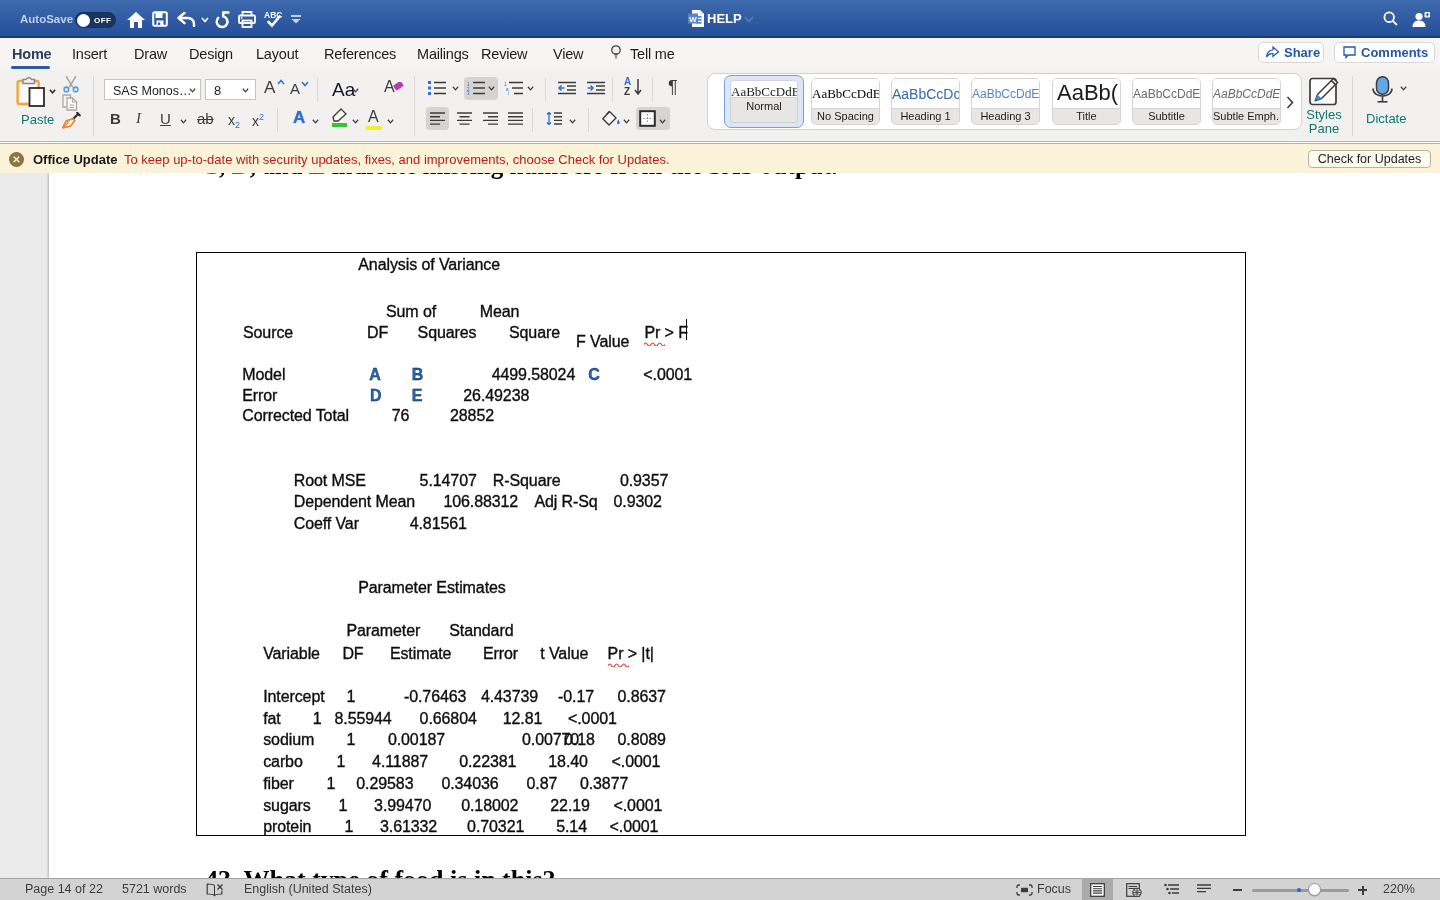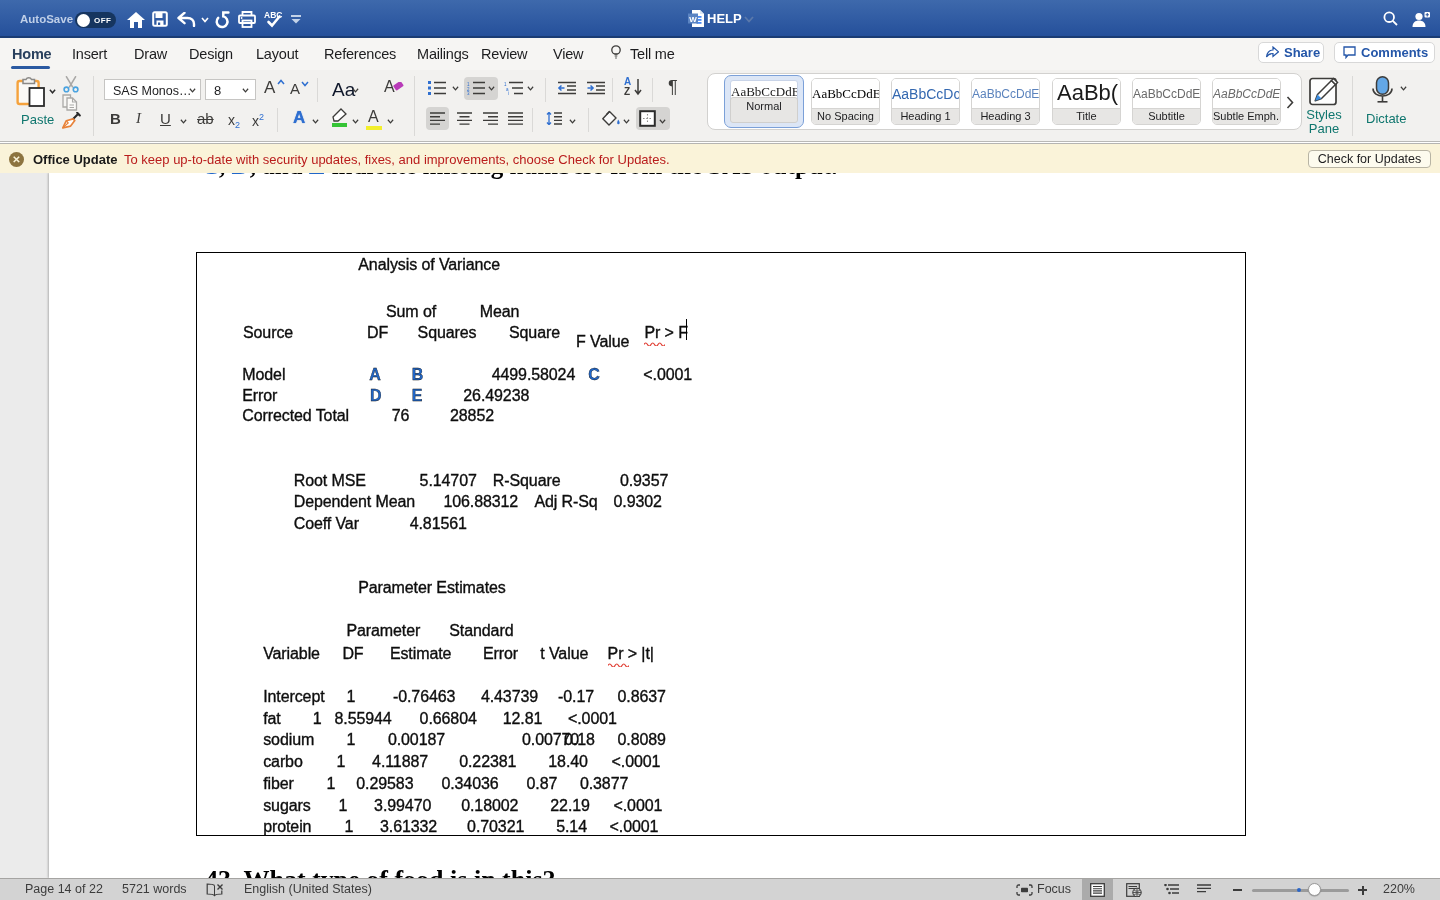--- a/index.html
+++ b/index.html
@@ -427,21 +427,21 @@
   <div class="dl" style="left:346.4px;top:448.9px;">Parameter</div>
   <div class="dl" style="left:449.3px;top:448.9px;">Standard</div>
   <div class="dl" style="left:263.2px;top:471.2px;">Variable</div>
   <div class="dl" style="left:342.4px;top:471.2px;">DF</div>
   <div class="dl" style="left:389.9px;top:471.2px;">Estimate</div>
   <div class="dl" style="left:482.9px;top:471.2px;">Error</div>
   <div class="dl" style="left:540.3px;top:471.2px;">t Value</div>
   <div class="dl" style="left:607.6px;top:471.2px;">Pr &gt; |t|</div>
   <div class="dl" style="left:263.2px;top:514.2px;">Intercept</div>
   <div class="dl" style="left:346.4px;top:514.2px;">1</div>
-  <div class="dl" style="left:393px;top:514.2px;">-0.76463</div>
+  <div class="dl" style="left:404px;top:514.2px;">-0.76463</div>
   <div class="dl" style="left:480.9px;top:514.2px;">4.43739</div>
   <div class="dl" style="left:558.1px;top:514.2px;">-0.17</div>
   <div class="dl" style="left:617.5px;top:514.2px;">0.8637</div>
   <div class="dl" style="left:263.2px;top:536.0px;">fat</div>
   <div class="dl" style="left:312.7px;top:536.0px;">1</div>
   <div class="dl" style="left:334.5px;top:536.0px;">8.55944</div>
   <div class="dl" style="left:419.6px;top:536.0px;">0.66804</div>
   <div class="dl" style="left:502.7px;top:536.0px;">12.81</div>
   <div class="dl" style="left:568px;top:536.0px;">&lt;.0001</div>
   <div class="dl" style="left:263.2px;top:557.8px;">sodium</div>

